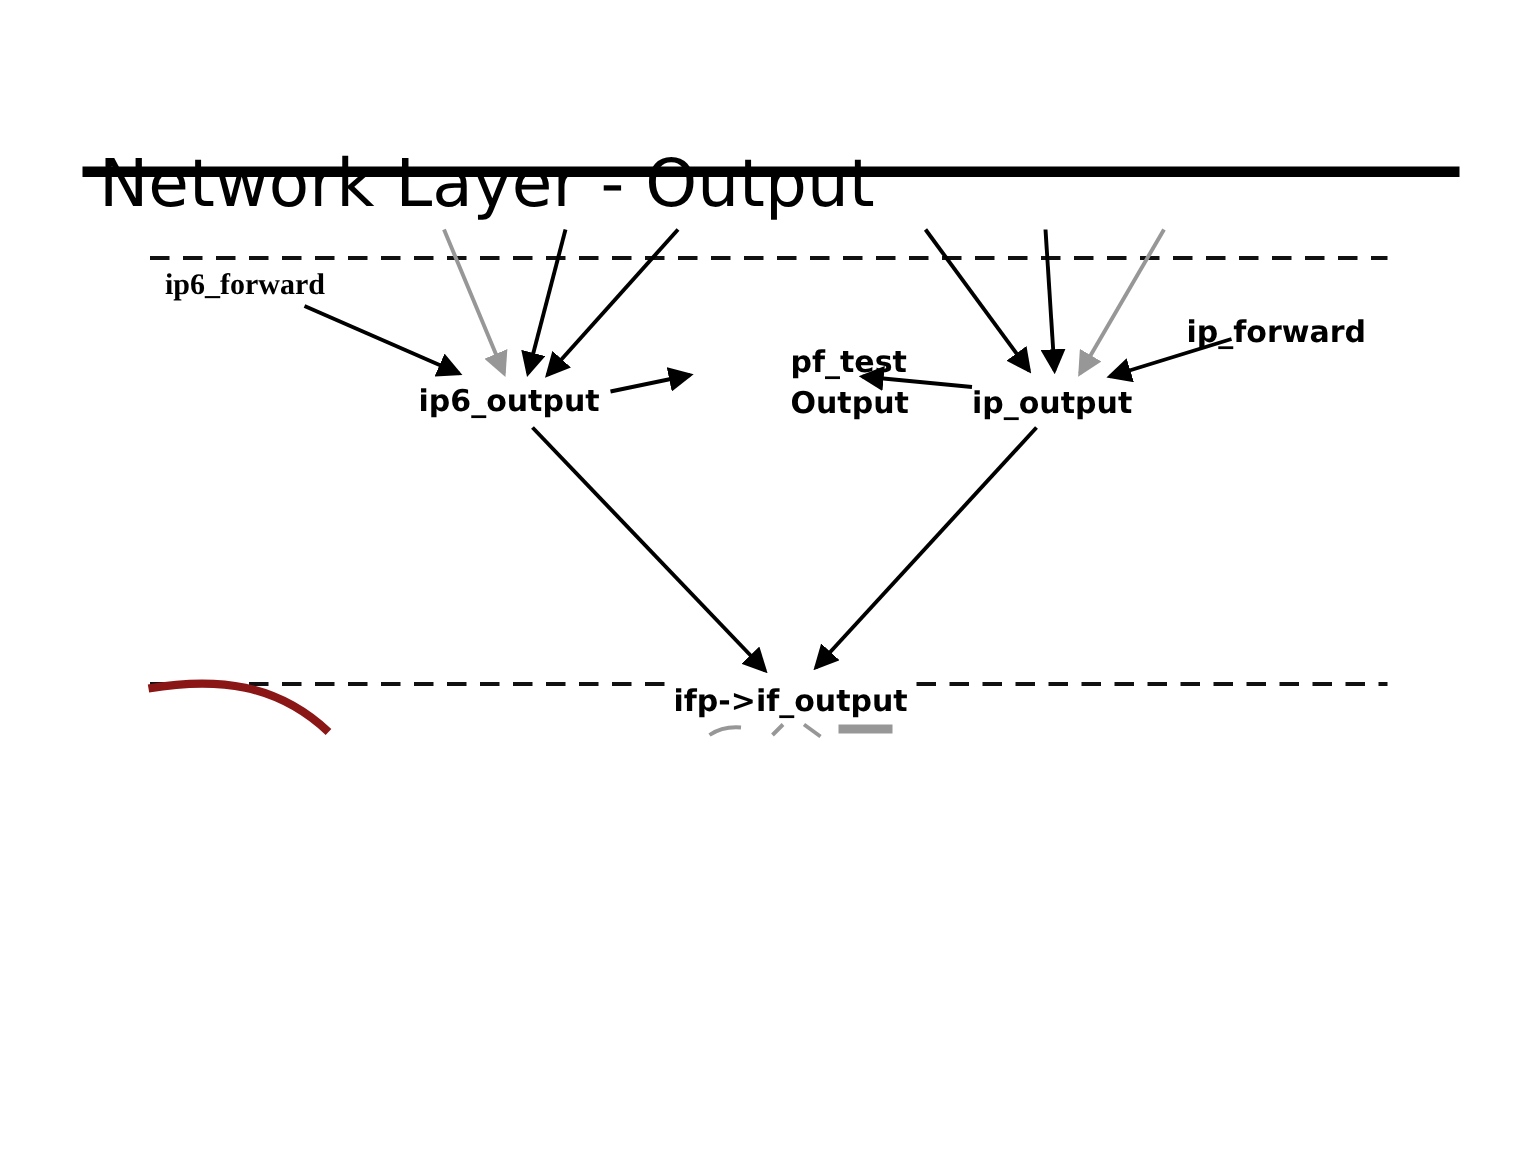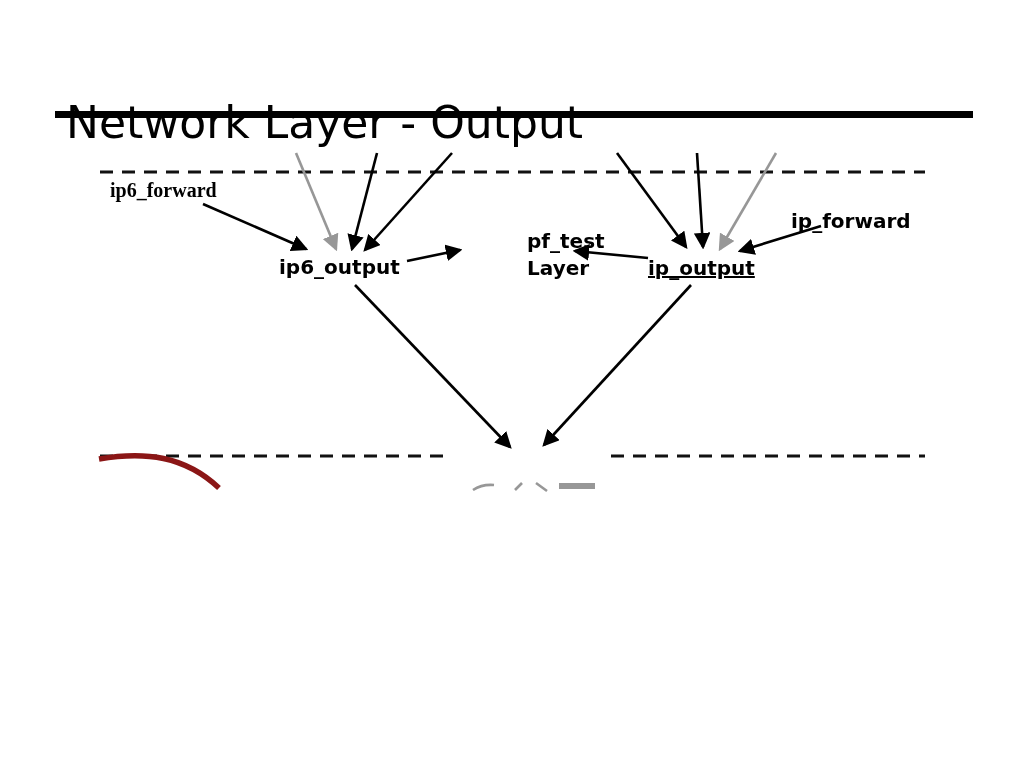--- a/index.html
+++ b/index.html
@@ -16,21 +16,21 @@
   #title-rule{
     left:55px;top:111px;width:918px;height:7px;background:var(--text,#000);
   }
   .dlabel{
     font-size:20px;font-weight:bold;white-space:nowrap;color:var(--text,#000);
     line-height:22px;
   }
   #lbl-ip6-forward{left:110px;top:179px;font-family:Liberation Serif, serif;}
   #lbl-ip-forward{left:791px;top:210px;}
   #lbl-ip6-output{left:279px;top:256px;}
-  #lbl-ip-output{left:648px;top:257px;text-decoration:underline;}
+  #lbl-ip-output{left:648px;top:257px;}
   #lbl-pf{left:508px;top:228px;line-height:27px;margin-left:19px;}
   #lbl-if-output{left:449px;top:456px;}
   svg{position:absolute;left:0;top:0;}
   .ln{stroke:var(--arrow-black,#000);stroke-width:2.6;fill:none;}
   .ln-gray{stroke:var(--arrow-gray,#979797);stroke-width:2.6;fill:none;}
   .dash{stroke:var(--dashed-line,#111);stroke-width:2.8;stroke-dasharray:13 9;fill:none;}
   .red{stroke:var(--annotation-red,#8b1616);stroke-width:5.5;fill:none;stroke-linecap:butt;}
   .stub{stroke:var(--arrow-gray,#979797);stroke-width:2.6;fill:none;}
   .stub-bar{stroke:var(--arrow-gray,#979797);stroke-width:6;fill:none;}
   #mk-black path{fill:var(--arrow-black,#000);}
@@ -81,16 +81,17 @@
     <line class="stub" x1="536" y1="483" x2="547" y2="491"></line>
     <line class="stub-bar" x1="559" y1="486" x2="595" y2="486"></line>
   </svg>
 
   <div class="abs dlabel" id="lbl-ip6-forward">ip6_forward</div>
   <div class="abs dlabel" id="lbl-ip-forward">ip_forward</div>
   <div class="abs dlabel" id="lbl-ip6-output">ip6_output</div>
   <div class="abs dlabel" id="lbl-ip-output">ip_output</div>
   <div class="abs dlabel" id="lbl-pf">
     <div>pf_test</div>
-    <div>Layer</div>
+    <div>Output</div>
   </div>
+  <div class="abs dlabel" id="lbl-if-output">ifp-&gt;if_output</div>
 
 </div>
 
 </body></html>

